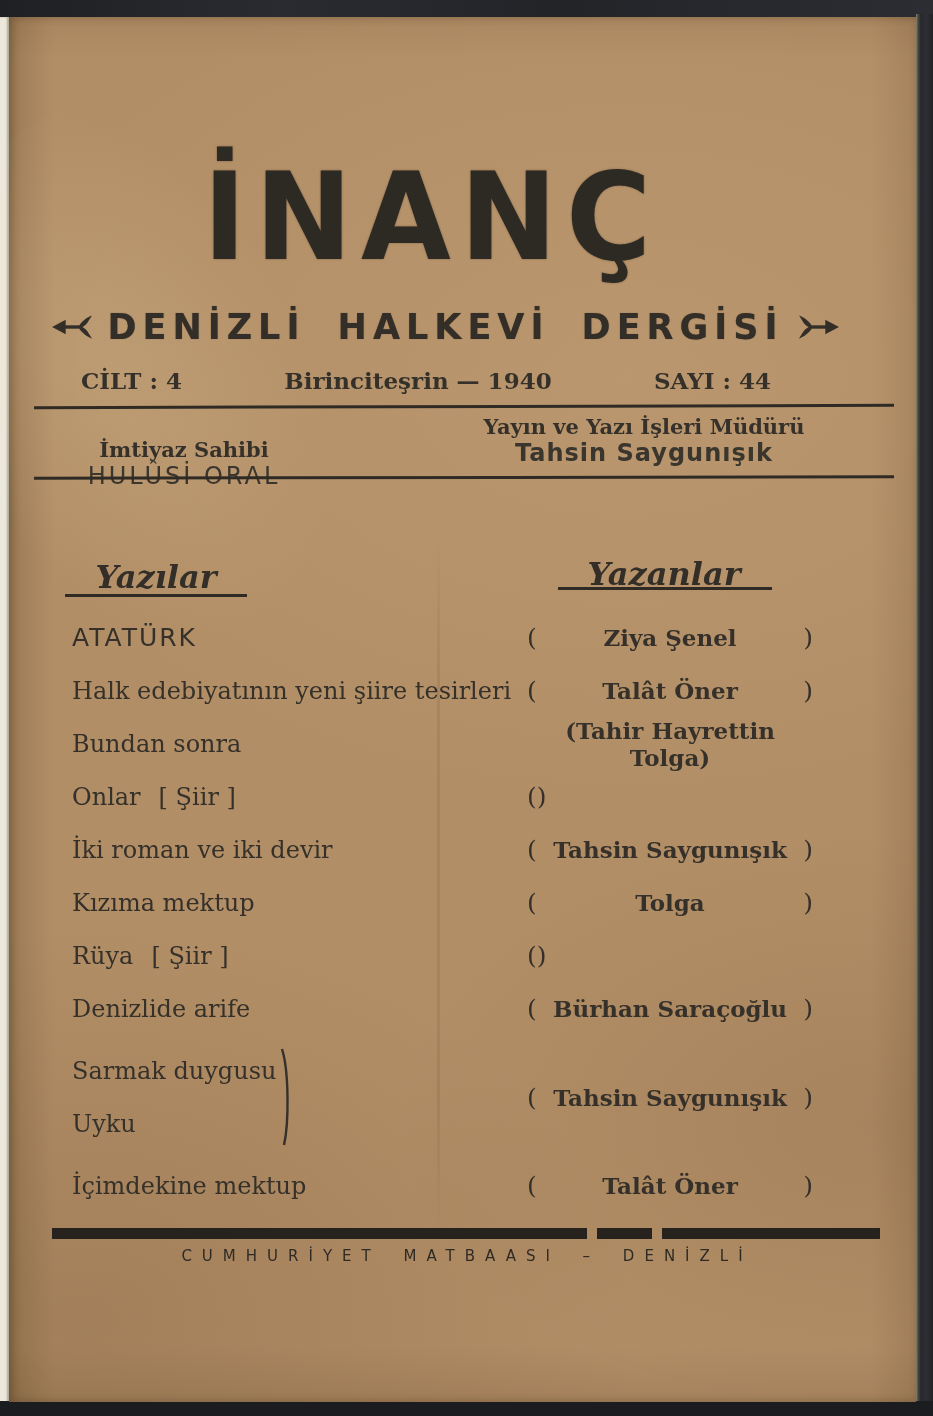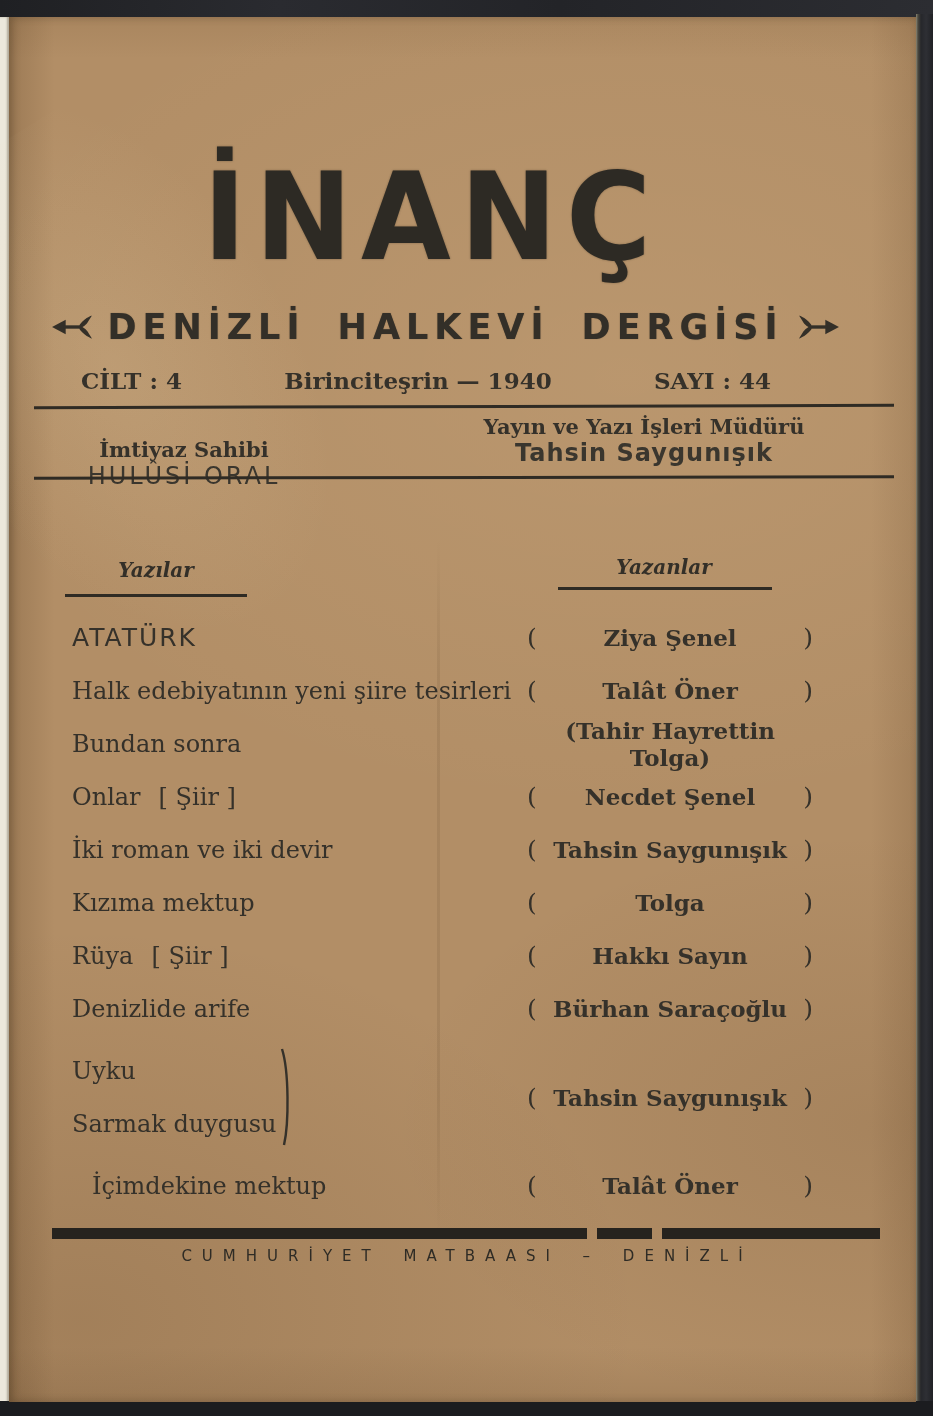--- a/index.html
+++ b/index.html
@@ -50,21 +50,21 @@
   .rule.r1{top:388px;transform:rotate(-0.15deg);}
   .rule.r2{top:459px;transform:rotate(-0.1deg);}
 
   .imprint-left{position:absolute;left:30px;top:419px;width:290px;text-align:center;}
   .imprint-right{position:absolute;left:420px;top:396px;width:430px;text-align:center;}
   .imp-title{font-weight:bold;font-size:21px;line-height:27px;}
   .imp-name{font-family:"DejaVu Sans",sans-serif;font-size:24px;line-height:27px;letter-spacing:3px;color:#3a362e;}
   .imp-name.b{font-weight:bold;letter-spacing:1px;}
 
   
-  .toc-head{position:absolute;font-style:italic;font-weight:bold;font-size:20px;color:#332f28;}
+  .toc-head{position:absolute;font-style:italic;font-weight:bold;font-size:32px;color:#332f28;}
   .toc-head.left{left:57px;top:541px;width:180px;text-align:center;}
   .toc-head.right{left:549px;top:538px;width:212px;text-align:center;}
   .toc-underline{position:absolute;height:3px;background:#2f2b24;}
   .toc-underline.left{left:56px;top:577px;width:182px;}
   .toc-underline.right{left:549px;top:570px;width:214px;}
 
   
   .rows{position:absolute;left:56px;top:594px;width:748px;}
   .row{display:flex;align-items:center;height:53px;font-size:24px;}
   .row .t{flex:1;padding-left:7px;}
@@ -73,21 +73,21 @@
   .row .sans{font-family:"DejaVu Sans",sans-serif;font-size:25px;letter-spacing:2px;}
   .auth{width:286px;display:flex;align-items:baseline;font-weight:bold;font-size:23px;}
   .auth .p{font-weight:normal;font-size:25px;}
   .auth .n{flex:1;text-align:center;}
   .auth.full{display:block;text-align:center;font-weight:bold;}
   .row.group{height:116px;margin-top:4px;align-items:center;}
   .row.group .gt{width:212px;}
   .row.group .gt .t{height:53px;display:flex;align-items:center;}
   .brace{width:16px;height:100px;stroke:#35312a;fill:none;stroke-width:2.4;}
   .row.group .sp{flex:1;}
-  .row.last{margin-top:4px;margin-left:20px;}
+  .row.last{margin-top:4px;}
 
   
   .bar{position:absolute;left:43px;top:1211px;width:828px;height:11px;display:flex;gap:10px;}
   .bar span{background:#26231e;height:11px;display:block;}
   .bar .s1{width:535px;}.bar .s2{width:55px;}.bar .s3{flex:1;}
   .printer{position:absolute;left:16px;top:1230px;width:884px;text-align:center;
     font-family:"DejaVu Sans",sans-serif;font-weight:normal;font-size:15px;
     letter-spacing:10px;word-spacing:8px;color:#2e2b25;}
 </style>
 </head>
@@ -164,21 +164,20 @@
 
     <div class="row">
       <div class="t"><span>Bundan sonra</span></div>
       <div class="auth full">(Tahir Hayrettin Tolga)</div>
     </div>
 
     <div class="row">
       <div class="t"><span>Onlar</span><span class="note">[ Şiir ]</span></div>
       <div class="auth">
           <span class="p">(</span>
-          <span class="n">Necdet Şenel</span>
           <span class="p">)</span>
         </div>
     </div>
 
     <div class="row">
       <div class="t"><span>İki roman ve iki devir</span><span class="note"></span></div>
       <div class="auth">
           <span class="p">(</span>
           <span class="n">Tahsin Saygunışık</span>
           <span class="p">)</span>
@@ -191,38 +190,37 @@
           <span class="p">(</span>
           <span class="n">Tolga</span>
           <span class="p">)</span>
         </div>
     </div>
 
     <div class="row">
       <div class="t"><span>Rüya</span><span class="note">[ Şiir ]</span></div>
       <div class="auth">
           <span class="p">(</span>
-          <span class="n">Hakkı Sayın</span>
           <span class="p">)</span>
         </div>
     </div>
 
     <div class="row">
       <div class="t"><span>Denizlide arife</span><span class="note"></span></div>
       <div class="auth">
           <span class="p">(</span>
           <span class="n">Bürhan Saraçoğlu</span>
           <span class="p">)</span>
         </div>
     </div>
 
     <div class="row group">
       <div class="gt">
+        <div class="t">Sarmak duygusu</div>
         <div class="t">Uyku</div>
-        <div class="t">Sarmak duygusu</div>
       </div>
       <svg class="brace" viewBox="0 0 16 100">
         <path d="M5 2 C12 24 12 76 7 98"></path>
       </svg>
       <div class="sp"></div>
       <div class="auth">
           <span class="p">(</span>
           <span class="n">Tahsin Saygunışık</span>
           <span class="p">)</span>
         </div>

